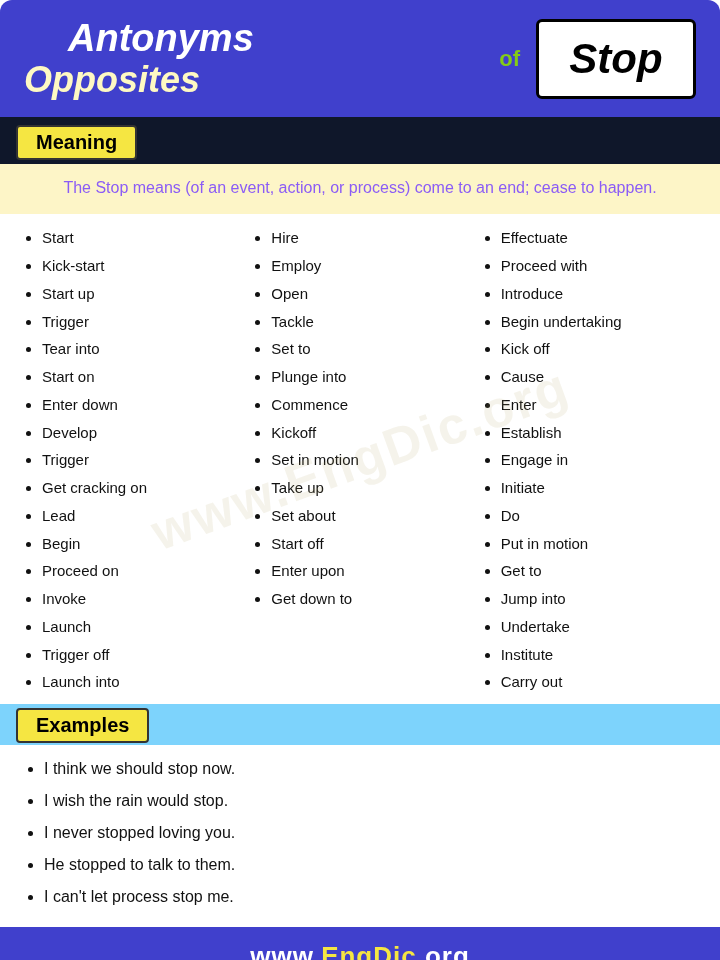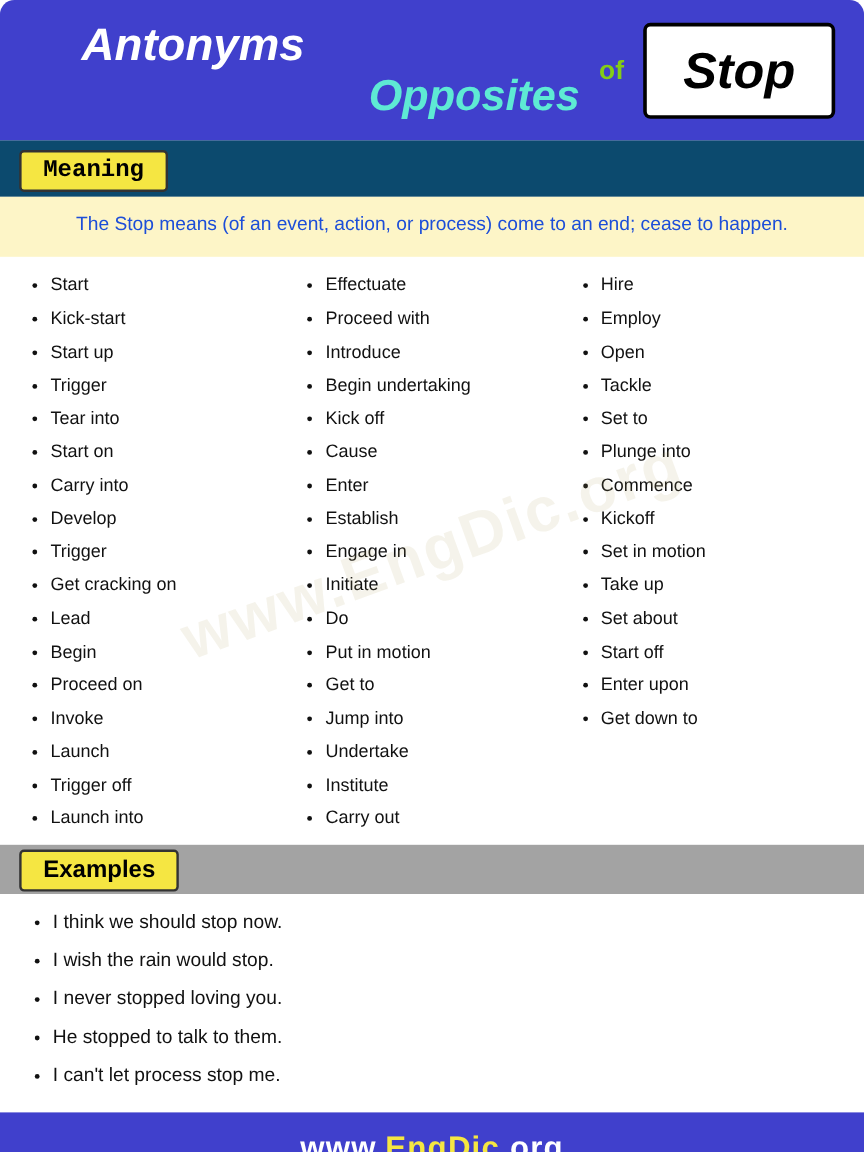--- a/index.html
+++ b/index.html
@@ -28,24 +28,23 @@
       font-size: 38px;
       font-weight: 900;
       color: #fff;
       font-style: italic;
       line-height: 1.1;
       margin-left: 44px;
     }
     .header-title-opposites {
       font-size: 36px;
       font-weight: 900;
-      color: #5eead4;
+      color: #fef9c3;
       font-style: italic;
       line-height: 1.1;
-      text-align: right;
     }
     .header-of {
       font-size: 22px;
       font-weight: 700;
       color: #84cc16;
       align-self: center;
       padding: 0 6px;
     }
     .header-word-box {
       background: #fff;
@@ -57,40 +56,39 @@
     }
     .header-word {
       font-size: 42px;
       font-weight: 900;
       color: #000;
       font-style: italic;
     }
 
     
     .meaning-label-row {
-      background: #0c4a6e;
+      background: #0f172a;
       padding: 8px 32px 4px 16px;
-      font-family: Liberation Mono, monospace;
     }
     .meaning-label {
       display: inline-block;
       background: #f5e642;
       border: 2px solid #333;
       border-radius: 4px;
       padding: 4px 18px;
       font-size: 20px;
       font-weight: 900;
       color: #000;
     }
     .meaning-content {
       background: #fdf5c7;
       margin: 0 0 0 0;
       padding: 12px 24px 14px 24px;
       font-size: 16px;
-      color: #1d4ed8;
+      color: #8b5cf6;
       text-align: center;
       line-height: 1.5;
     }
 
     
     .word-lists {
       padding: 10px 16px 8px 16px;
       display: flex;
       gap: 0;
       position: relative;
@@ -119,21 +117,21 @@
       font-weight: 900;
       color: rgba(180,160,100,0.13);
       white-space: nowrap;
       pointer-events: none;
       z-index: 1;
       letter-spacing: 2px;
     }
 
     
     .examples-label-row {
-      background: #a3a3a3;
+      background: #7dd3fc;
       padding: 4px 16px 2px 16px;
     }
     .examples-label {
       display: inline-block;
       background: #f5e642;
       border: 2px solid #333;
       border-radius: 4px;
       padding: 4px 18px;
       font-size: 20px;
       font-weight: 900;
@@ -191,31 +189,49 @@
 <div class="word-lists">
   <div class="watermark">www.EngDic.org</div>
   <div class="word-column">
     <ul id="col1-list">
         <li>Start</li>
         <li>Kick-start</li>
         <li>Start up</li>
         <li>Trigger</li>
         <li>Tear into</li>
         <li>Start on</li>
-        <li>Carry into</li>
+        <li>Enter down</li>
         <li>Develop</li>
         <li>Trigger</li>
         <li>Get cracking on</li>
         <li>Lead</li>
         <li>Begin</li>
         <li>Proceed on</li>
         <li>Invoke</li>
         <li>Launch</li>
         <li>Trigger off</li>
         <li>Launch into</li>
+      </ul>
+  </div>
+  <div class="word-column">
+    <ul id="col3-list">
+        <li>Hire</li>
+        <li>Employ</li>
+        <li>Open</li>
+        <li>Tackle</li>
+        <li>Set to</li>
+        <li>Plunge into</li>
+        <li>Commence</li>
+        <li>Kickoff</li>
+        <li>Set in motion</li>
+        <li>Take up</li>
+        <li>Set about</li>
+        <li>Start off</li>
+        <li>Enter upon</li>
+        <li>Get down to</li>
       </ul>
   </div>
   <div class="word-column">
     <ul id="col2-list">
         <li>Effectuate</li>
         <li>Proceed with</li>
         <li>Introduce</li>
         <li>Begin undertaking</li>
         <li>Kick off</li>
         <li>Cause</li>
@@ -225,38 +241,20 @@
         <li>Initiate</li>
         <li>Do</li>
         <li>Put in motion</li>
         <li>Get to</li>
         <li>Jump into</li>
         <li>Undertake</li>
         <li>Institute</li>
         <li>Carry out</li>
       </ul>
   </div>
-  <div class="word-column">
-    <ul id="col3-list">
-        <li>Hire</li>
-        <li>Employ</li>
-        <li>Open</li>
-        <li>Tackle</li>
-        <li>Set to</li>
-        <li>Plunge into</li>
-        <li>Commence</li>
-        <li>Kickoff</li>
-        <li>Set in motion</li>
-        <li>Take up</li>
-        <li>Set about</li>
-        <li>Start off</li>
-        <li>Enter upon</li>
-        <li>Get down to</li>
-      </ul>
-  </div>
 </div>
 
 <div class="examples-label-row">
   <span class="examples-label">Examples</span>
 </div>
 
 <div class="examples-content">
   <ul id="examples-list">
       <li>I think we should stop now.</li>
       <li>I wish the rain would stop.</li>

